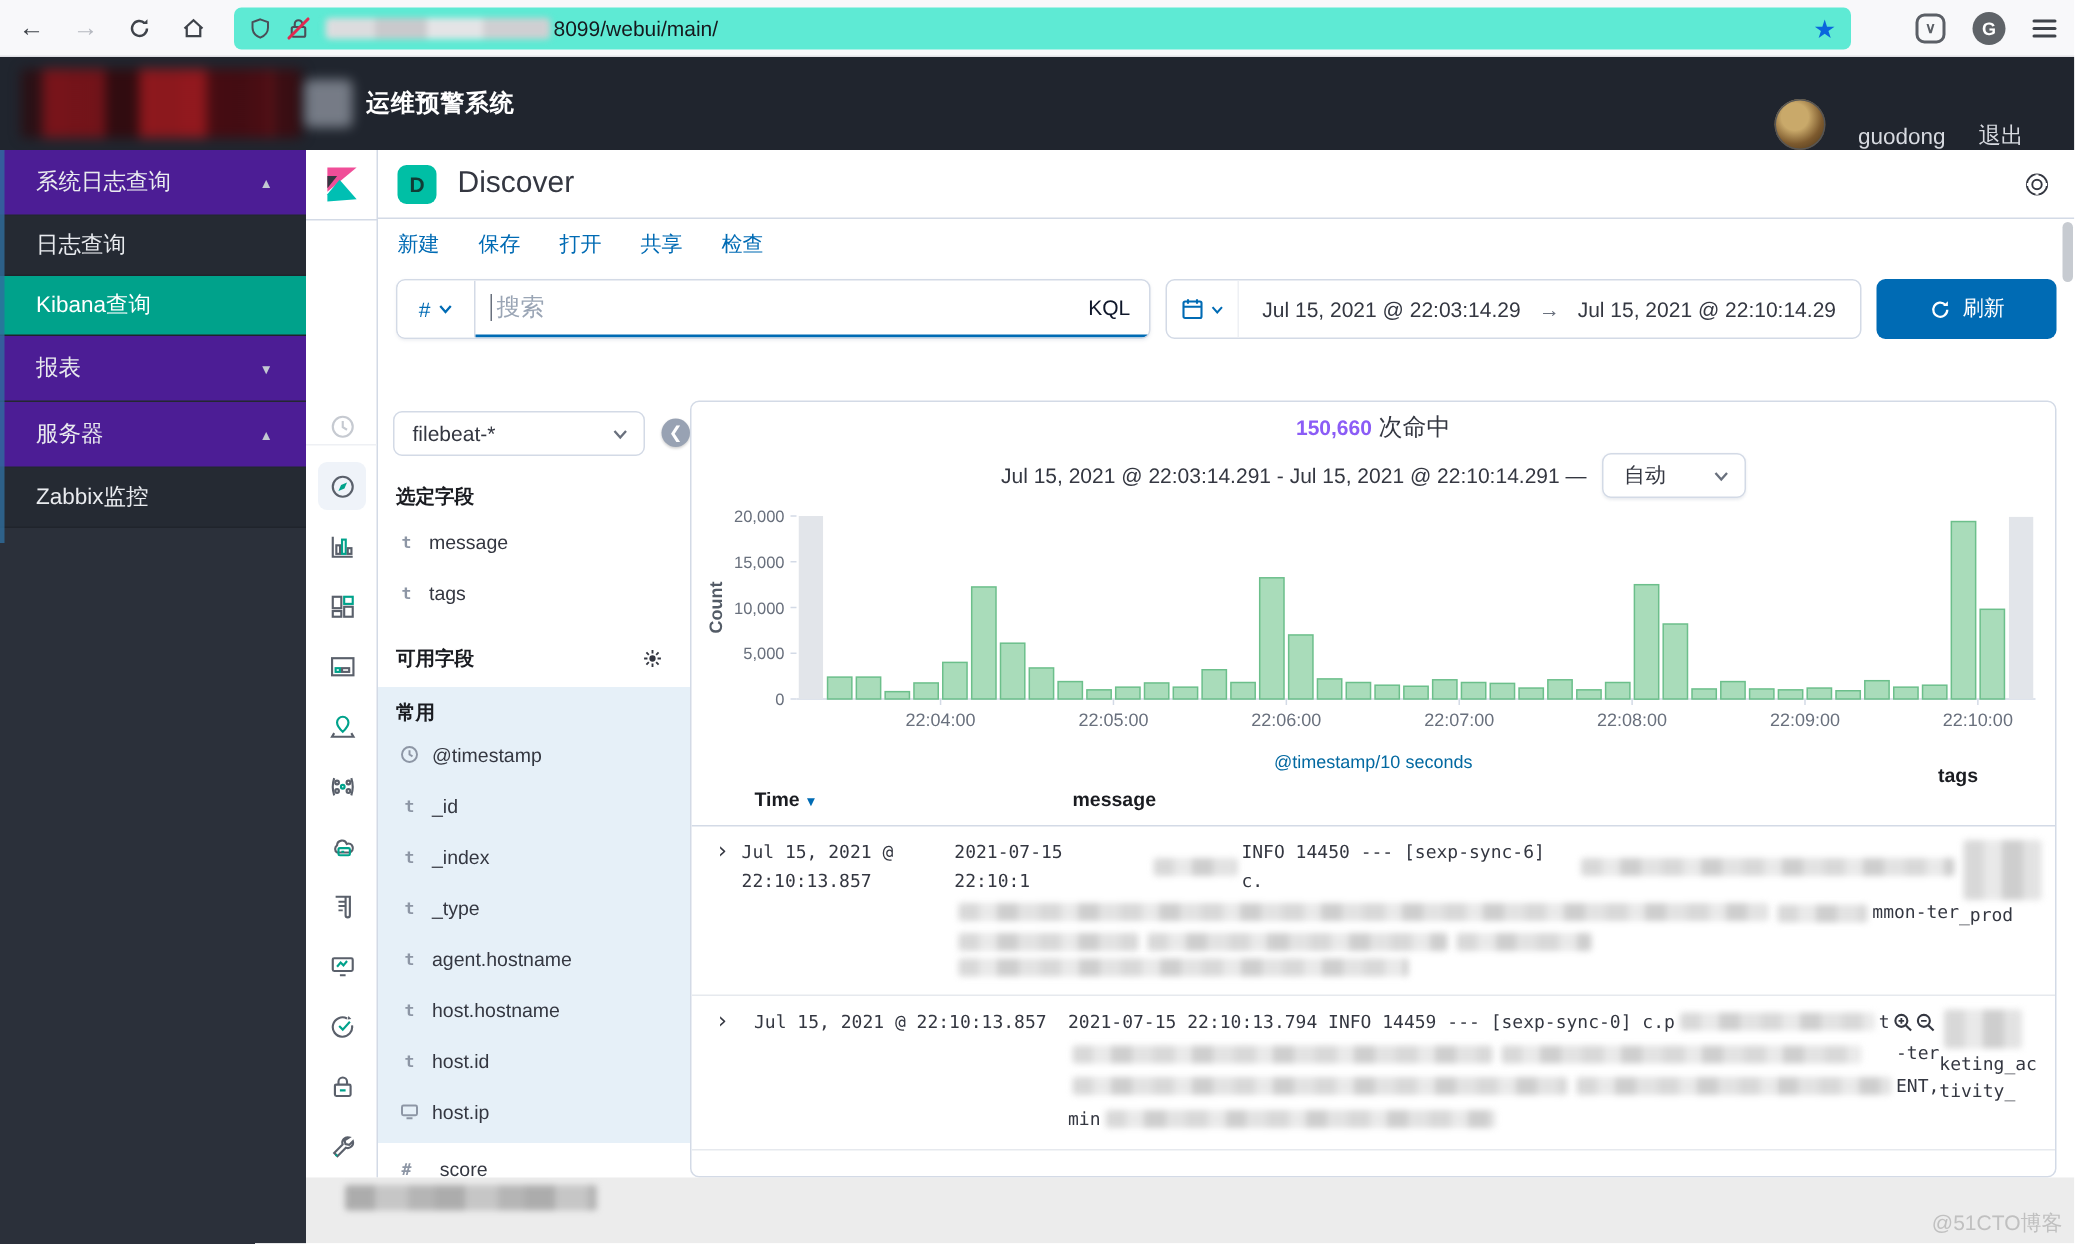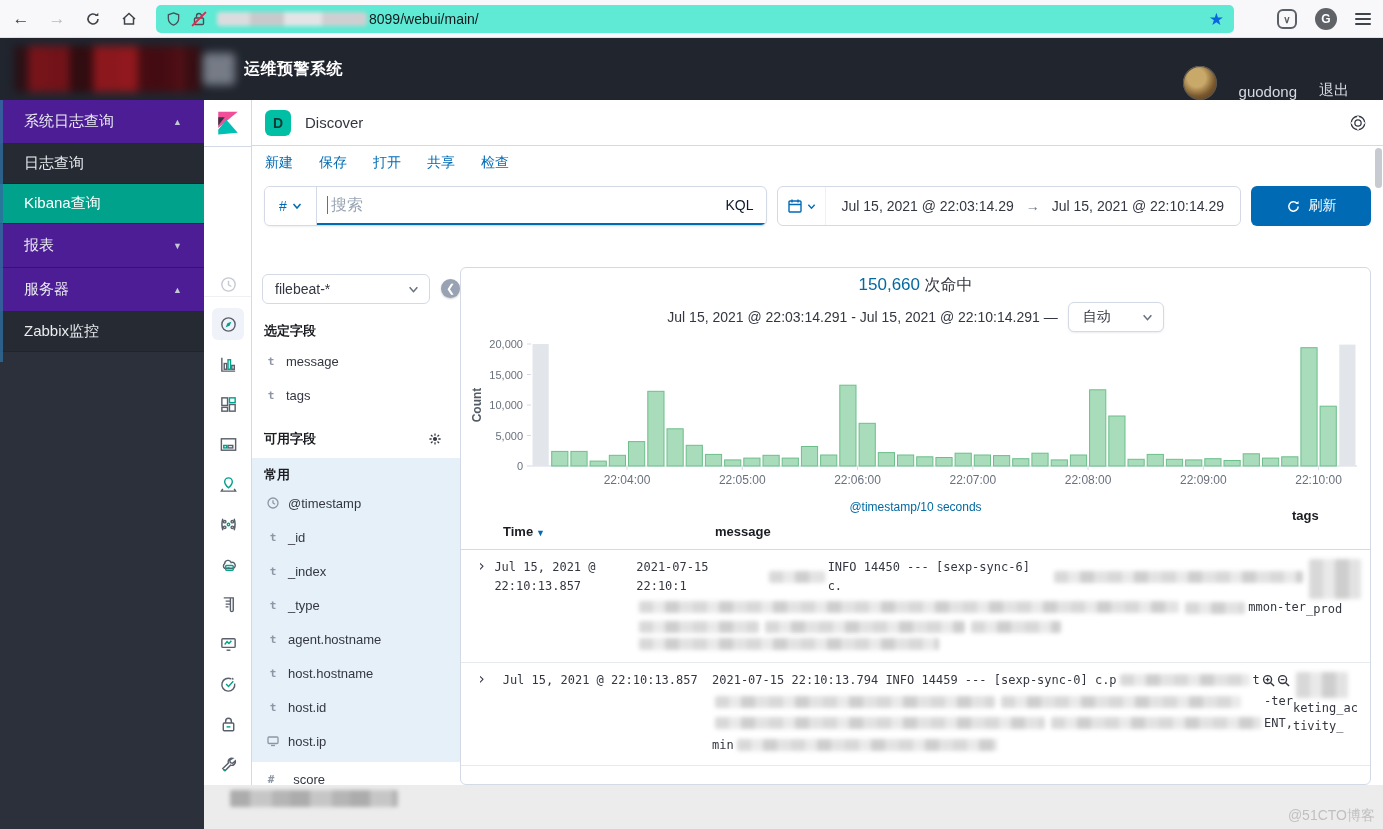--- a/index.html
+++ b/index.html
@@ -50,21 +50,21 @@
   .rail-logo { position:absolute; left:11px; top:10px; }
   .rail-sep1 { position:absolute; left:0; top:46px; width:48px; border-bottom:1px solid #d3dae6; }
   .rail-sep2 { position:absolute; left:0; top:196px; width:47px; border-bottom:1px solid #eef0f4; }
   .rail-ic { position:absolute; left:8px; width:32px; height:32px; display:flex; align-items:center; justify-content:center; border-radius:6px; cursor:pointer; }
   .rail-ic.active { background:#eff3f9; }
 
   .main-col { position:absolute; left:252px; top:100px; width:1131px; height:685px; background:#fff; }
 
   .k-topbar { height:46px; border-bottom:1px solid #d3dae6; display:flex; align-items:center; padding:0 16px 0 13px; }
   .crumb-badge { width:26px; height:26px; border-radius:6px; background:#00bfa5; color:#103c35; font-weight:bold; font-size:14px; display:flex; align-items:center; justify-content:center; }
-  .crumb-title { margin-left:14px; font-size:15px; color:#343741; }
+  .crumb-title { margin-left:14px; font-size:20px; color:#343741; }
   .k-help { margin-left:auto; }
 
   .k-menubar { height:34px; display:flex; align-items:center; gap:26px; padding:0 13px; }
   .k-menubar a { color:#006BB4; font-size:14px; text-decoration:none; cursor:pointer; }
 
   .k-searchrow { height:52px; display:flex; align-items:center; padding:0 12px; gap:10px; }
   .search-group { flex:1; height:40px; display:flex; align-items:stretch; border:1px solid #d3dae6; border-radius:6px; background:#fff; box-shadow:0 1px 2px rgba(152,162,179,.15); overflow:hidden; }
   .hash-btn { width:52px; display:flex; align-items:center; justify-content:center; gap:5px; color:#006BB4; font-size:14px; border-right:1px solid #d3dae6; background:#fff; cursor:pointer; }
   .search-input { flex:1; display:flex; align-items:center; padding:0 10px; border-bottom:2px solid #006BB4; color:#9aa5b5; font-size:16px; position:relative; }
   .search-input .caret-line { width:1px; height:18px; background:#69707d; margin-right:3px; }
@@ -86,21 +86,21 @@
   .collapse-btn { position:absolute; left:189px; top:13px; width:19px; height:19px; border-radius:50%; background:#98a2b3; color:#fff; font-size:11px; display:flex; align-items:center; justify-content:center; cursor:pointer; box-shadow:0 1px 2px rgba(0,0,0,.2); }
   .fsec-title { font-size:13px; font-weight:bold; color:#1a1c21; margin:18px 0 4px 2px; display:flex; align-items:center; justify-content:space-between; padding-right:18px; }
   .field-item { display:flex; align-items:center; gap:9px; height:34px; font-size:13px; color:#343741; padding-left:3px; cursor:pointer; }
   .ftype { width:12px; text-align:center; font-size:11px; font-weight:bold; color:#8d96a5; font-family:"DejaVu Sans Mono", monospace; }
   .popular-block { background:#e6f0f8; margin:10px 0 0 -10px; padding:8px 0 4px 12px; width:208px; }
   .popular-title { font-size:13px; font-weight:bold; color:#1a1c21; margin-bottom:2px; }
 
   
   .panel { flex:1; margin:1px 12px 0 0; border:1px solid #d3dae6; border-radius:6px; background:#fff; overflow:hidden; position:relative; }
   .hits { text-align:center; padding-top:7px; }
-  .hits-count { font-size:17px; font-weight:normal; color:#0369a1; }
+  .hits-count { font-size:14px; font-weight:bold; color:#8b5cf6; }
   .hits-label { font-size:16px; color:#343741; font-weight:normal; }
   .hits-sub { margin-top:6px; font-size:14px; color:#343741; display:flex; align-items:center; justify-content:center; gap:10px; }
   .interval-btn { height:30px; min-width:96px; border:1px solid #d3dae6; border-radius:6px; background:#fff; display:inline-flex; align-items:center; justify-content:space-between; padding:0 10px 0 14px; font-size:14px; color:#343741; box-shadow:0 1px 2px rgba(152,162,179,.2); cursor:pointer; }
   .chart-wrap { padding:4px 6px 0 6px; }
   .axis-title { text-align:center; font-size:12px; font-weight:normal; color:#0369a1; margin:2px 0 10px; }
 
   .table-head { display:flex; border-bottom:1px solid #d3dae6; padding:0 0 10px 16px; font-size:13px; font-weight:bold; color:#1a1c21; position:relative; }
   .col-exp { width:26px; }
   .col-time { width:212px; }
   .col-msg  { flex:1; }

